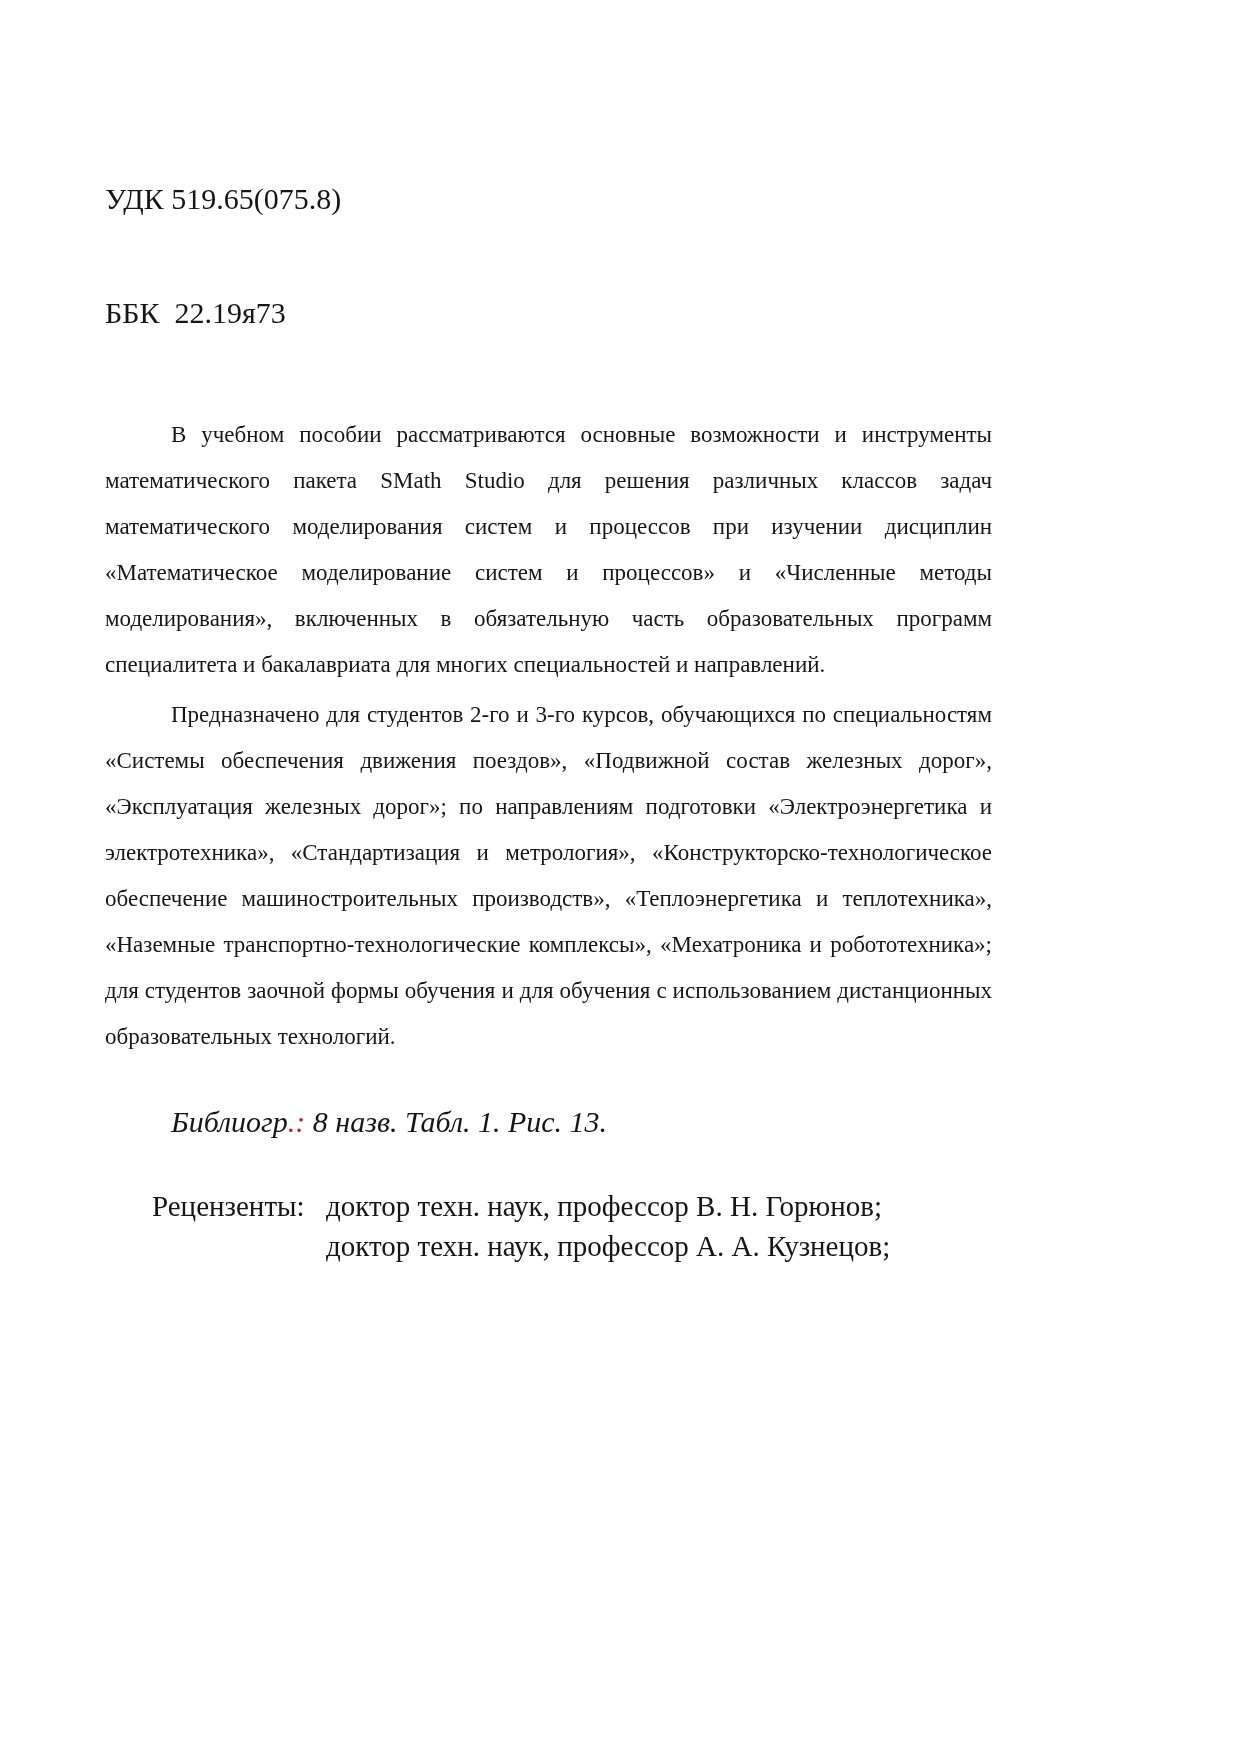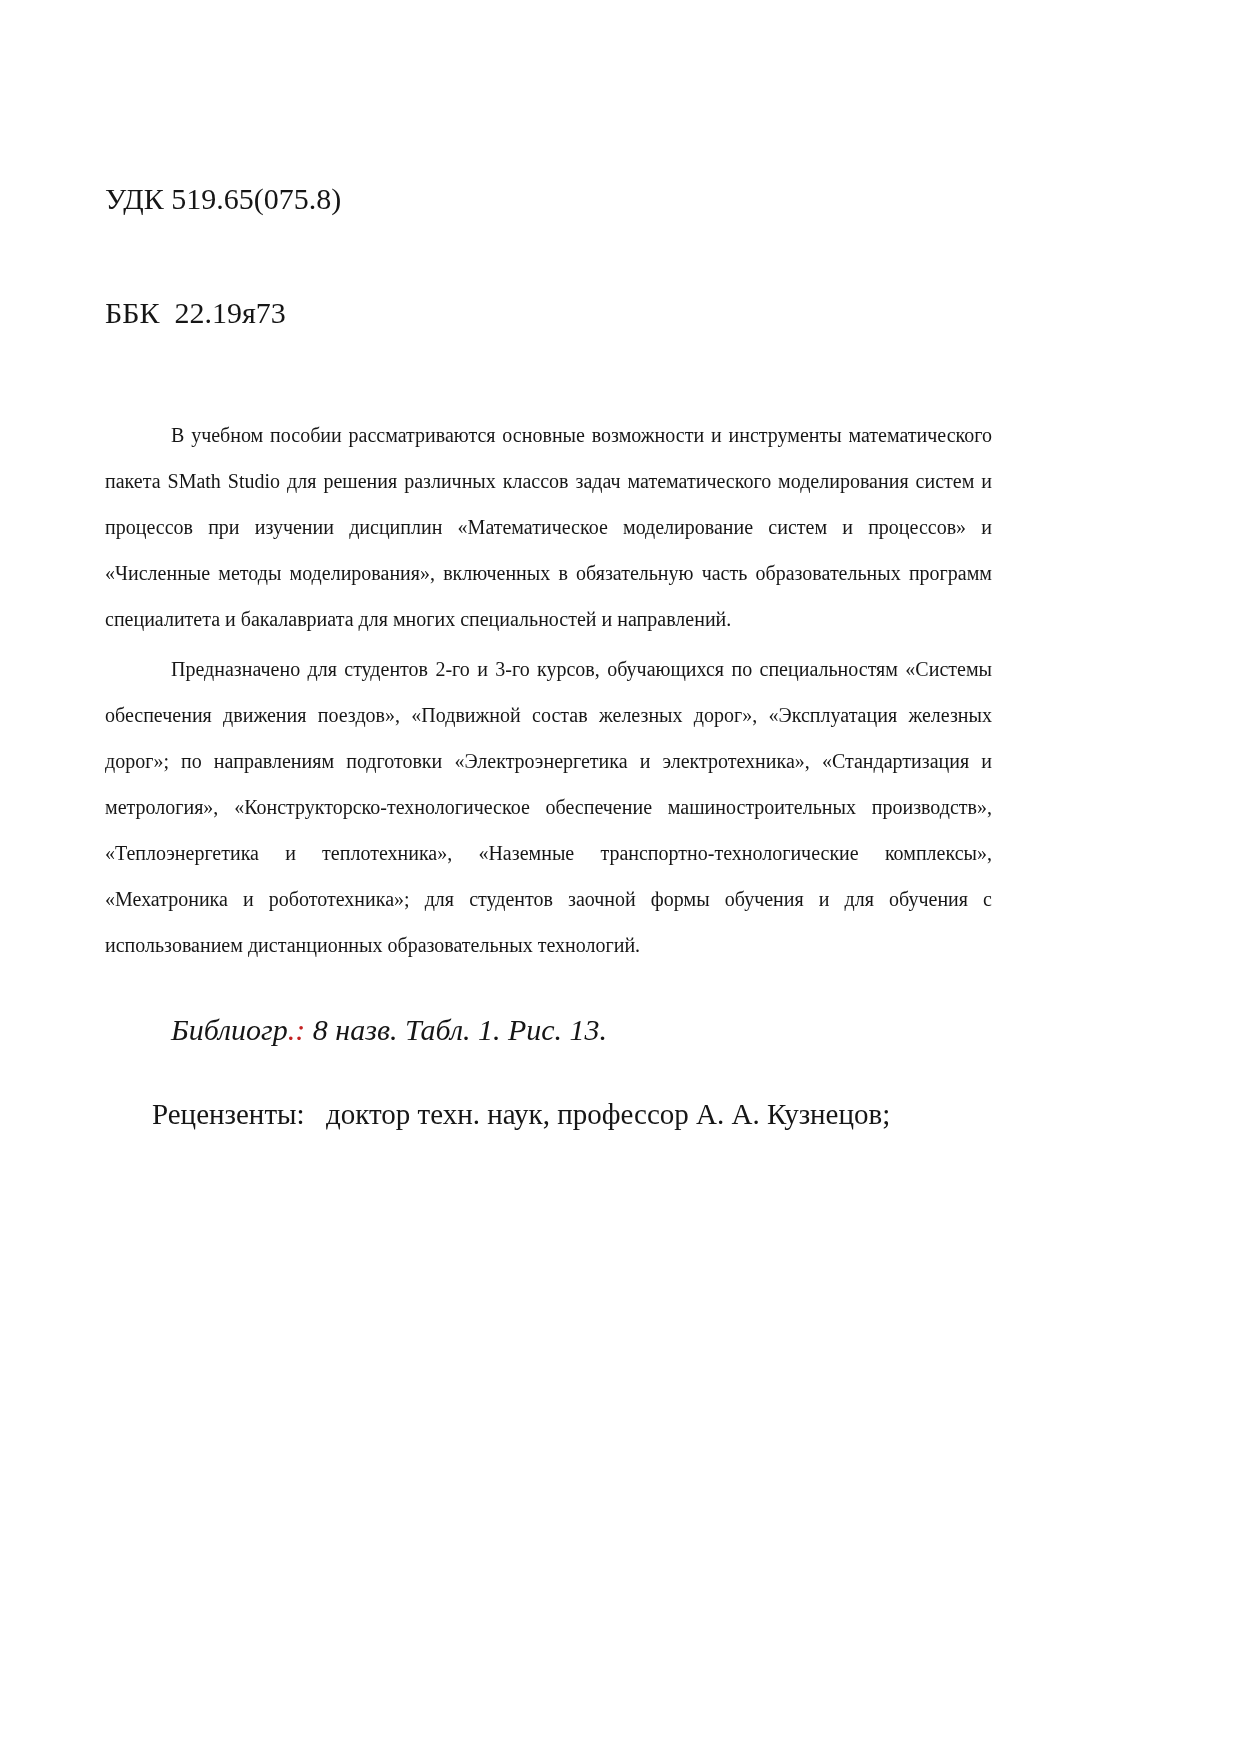--- a/index.html
+++ b/index.html
@@ -27,21 +27,21 @@
   .citation {
     margin: 14px 0 0 0;
     font-size: 29px;
     line-height: 47px;
     text-align: justify;
     text-indent: 66px;
   }
   .citation b { letter-spacing: 0.2px; }
   .body-par {
     margin: 4px 0 0 0;
-    font-size: 20px;
+    font-size: 23px;
     line-height: 46px;
     text-align: justify;
     text-indent: 66px;
   }
   .biblio {
     margin: 42px 0 0 0;
     font-size: 30px;
     line-height: 40px;
     text-indent: 66px;
     font-style: italic;
@@ -104,20 +104,21 @@
 
     <p class="body-par">В учебном пособии рассматриваются основные возможности и инструменты математического пакета SMath Studio для решения различных классов задач математического моделирования систем и процессов при изучении дисциплин «Математическое моделирование систем и процессов» и «Численные методы моделирования», включенных в обязательную часть образовательных программ специалитета и бакалавриата для многих специальностей и направлений.</p>
 
     <p class="body-par">Предназначено для студентов 2-го и 3-го курсов, обучающихся по специальностям «Системы обеспечения движения поездов», «Подвижной состав железных дорог», «Эксплуатация железных дорог»; по направлениям подготовки «Электроэнергетика и электротехника», «Стандартизация и метрология», «Конструкторско-технологическое обеспечение машиностроительных производств», «Теплоэнергетика и теплотехника», «Наземные транспортно-технологические комплексы», «Мехатроника и робототехника»; для студентов заочной формы обучения и для обучения с использованием дистанционных образовательных технологий.</p>
 
     <p class="biblio"><span>Библиогр</span><span class="red">.:</span><span> 8 назв. Табл. 1.  Рис. 13.</span></p>
 
     <div class="reviewers">
       <div class="rev-label">Рецензенты:</div>
       <div class="rev-list">
+        <div class="rev-item">доктор техн. наук, профессор  В. Н. Горюнов;</div>
         <div class="rev-item">доктор техн. наук, профессор  А. А. Кузнецов;</div>
 
       </div>
     </div>
 
   </div>
 
   <div class="copyright">
     <div class="cr-rule"></div>
     <div class="cr-row">

